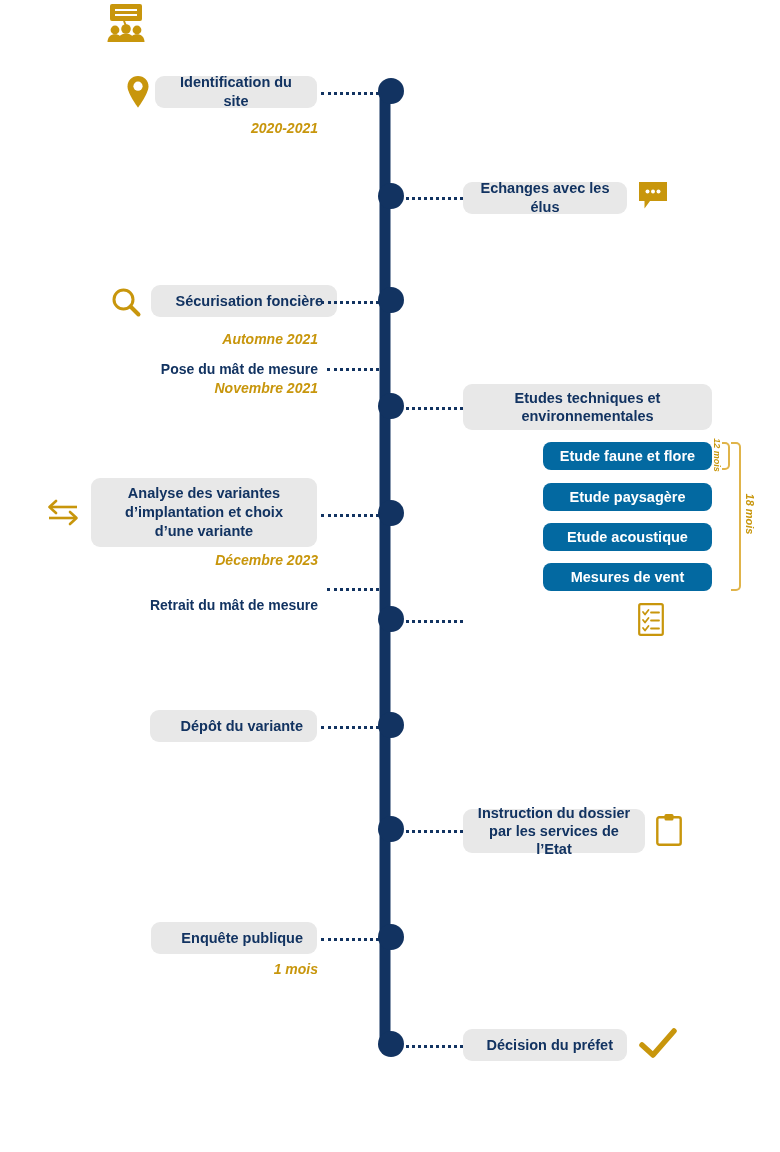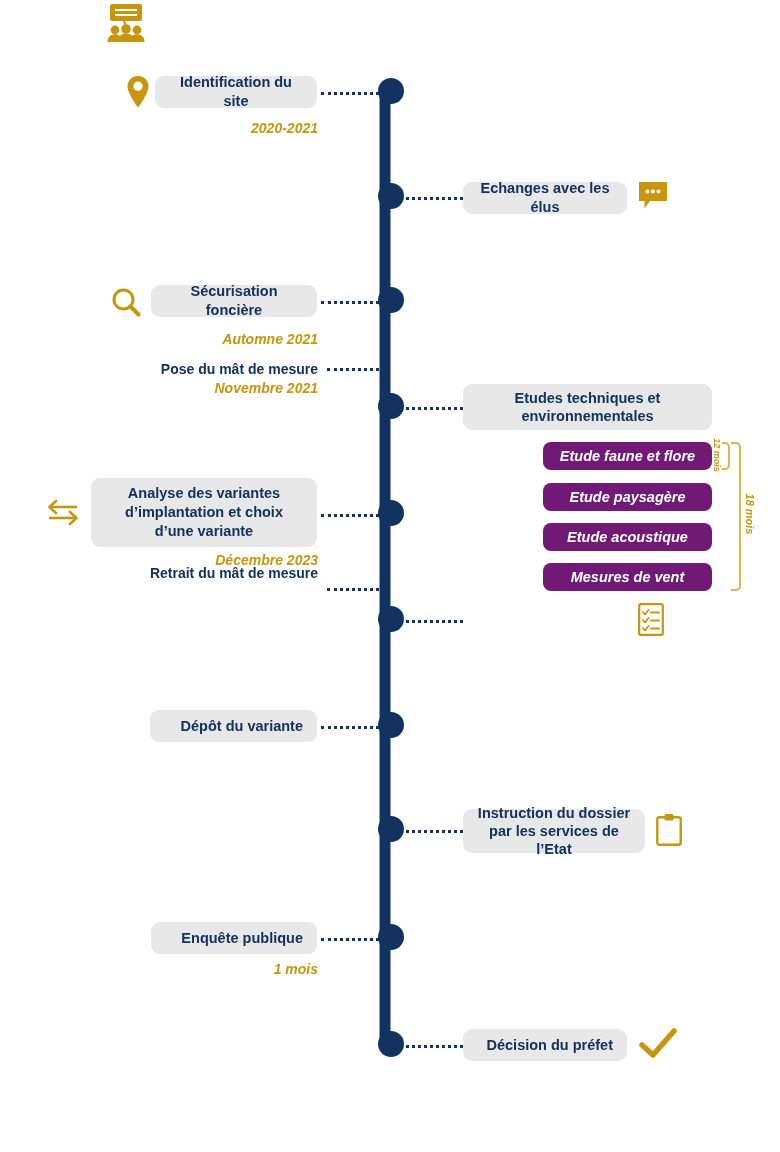--- a/index.html
+++ b/index.html
@@ -87,32 +87,31 @@
     font-style: italic;
     font-size: 14px;
     line-height: 18px;
     text-align: right;
     white-space: nowrap;
   }
 
   
   .pill {
     position: absolute;
-    background: #701a75;
+    background: #0369a1;
     border-radius: 8px;
     color: #ffffff;
     font-weight: bold;
     font-size: 14.5px;
     display: flex;
     align-items: center;
     justify-content: center;
     text-align: center;
     box-sizing: border-box;
     padding: 4px 10px;
-    font-style: italic;
   }
 
   
   .bracket {
     position: absolute;
     box-sizing: border-box;
     border: 2px solid #e0b44a;
     border-left: none;
     border-radius: 0 5px 5px 0;
   }
@@ -169,21 +168,21 @@
     <path d="M1 1 H29 V20 H12 L6.5 27.5 V20 H1 Z" fill="#c8960c"></path>
     <circle cx="9.5" cy="10.5" r="2" fill="#ffffff"></circle>
     <circle cx="15" cy="10.5" r="2" fill="#ffffff"></circle>
     <circle cx="20.5" cy="10.5" r="2" fill="#ffffff"></circle>
   </svg>
 
   <svg class="icon" style="left:108px; top:285px" width="36" height="36" viewBox="0 0 36 36">
     <circle cx="15.5" cy="14.5" r="9.5" fill="none" stroke="#c8960c" stroke-width="3"></circle>
     <line x1="22.5" y1="21.5" x2="30.5" y2="29.5" stroke="#c8960c" stroke-width="4" stroke-linecap="round"></line>
   </svg>
-  <div class="gbox" style="left:151px; top:285px; width:166px; height:32px">
+  <div class="gbox" style="left:151px; top:285px; width:186px; height:32px">
     <span>Sécurisation foncière</span>
   </div>
   <div class="dots" style="left:321px; top:301px; width:64px"></div>
   <div class="date" style="left:177px; top:330px; width:141px">
     <span>Automne 2021</span>
   </div>
 
   <div class="plain" style="left:118px; top:360px; width:200px">
     <span>Pose du mât de mesure</span>
   </div>
@@ -227,21 +226,21 @@
     <polyline points="26,15 32.5,21 26,27" fill="none" stroke="#c8960c" stroke-width="2.6" stroke-linecap="round" stroke-linejoin="round"></polyline>
   </svg>
   <div class="gbox" style="left:91px; top:478px; width:226px; height:69px; line-height:19px">
     <span>Analyse des variantes d’implantation et choix d’une variante</span>
   </div>
   <div class="dots" style="left:321px; top:514px; width:64px"></div>
   <div class="date" style="left:177px; top:551px; width:141px">
     <span>Décembre 2023</span>
   </div>
 
-  <div class="plain" style="left:118px; top:564px; width:200px">
+  <div class="plain" style="left:118px; top:596px; width:200px">
     <span>Retrait du mât de mesure</span>
   </div>
   <div class="dots" style="left:327px; top:588px; width:58px"></div>
 
   <div class="dots" style="left:399px; top:620px; width:64px"></div>
   <svg class="icon" style="left:638px; top:603px" width="26" height="33" viewBox="0 0 26 33">
     <rect x="1.2" y="1.2" width="23.6" height="30.6" rx="1.5" fill="none" stroke="#c8960c" stroke-width="2.2"></rect>
     <polyline points="5,9 7,11.5 10.5,7" fill="none" stroke="#c8960c" stroke-width="1.8" stroke-linecap="round" stroke-linejoin="round"></polyline>
     <polyline points="5,17 7,19.5 10.5,15" fill="none" stroke="#c8960c" stroke-width="1.8" stroke-linecap="round" stroke-linejoin="round"></polyline>
     <polyline points="5,25 7,27.5 10.5,23" fill="none" stroke="#c8960c" stroke-width="1.8" stroke-linecap="round" stroke-linejoin="round"></polyline>

